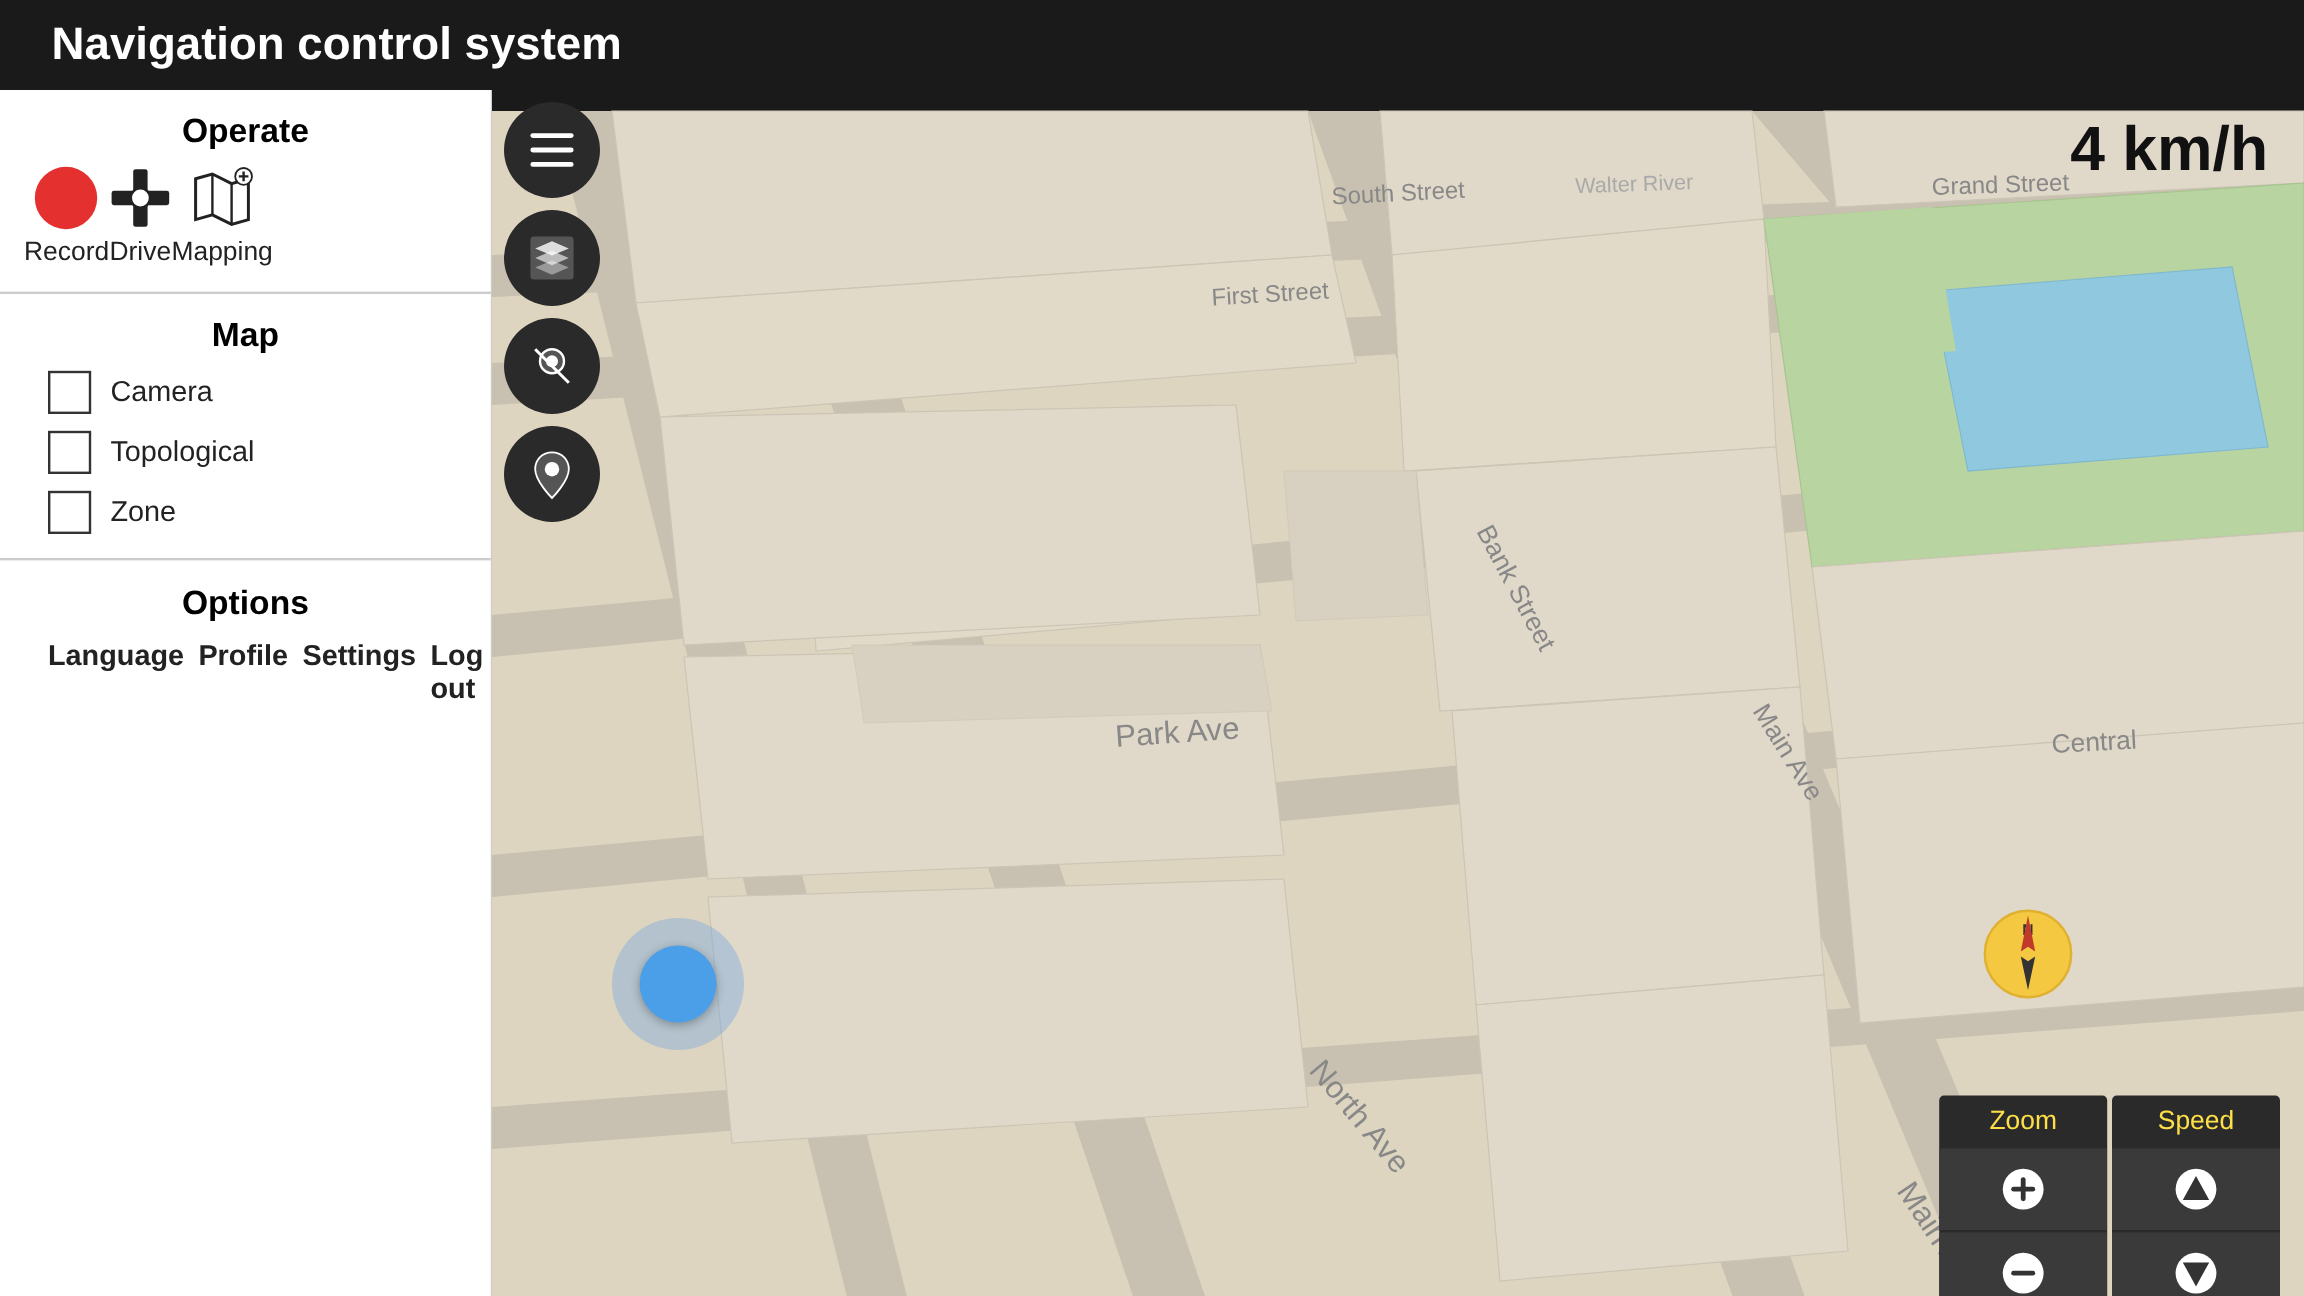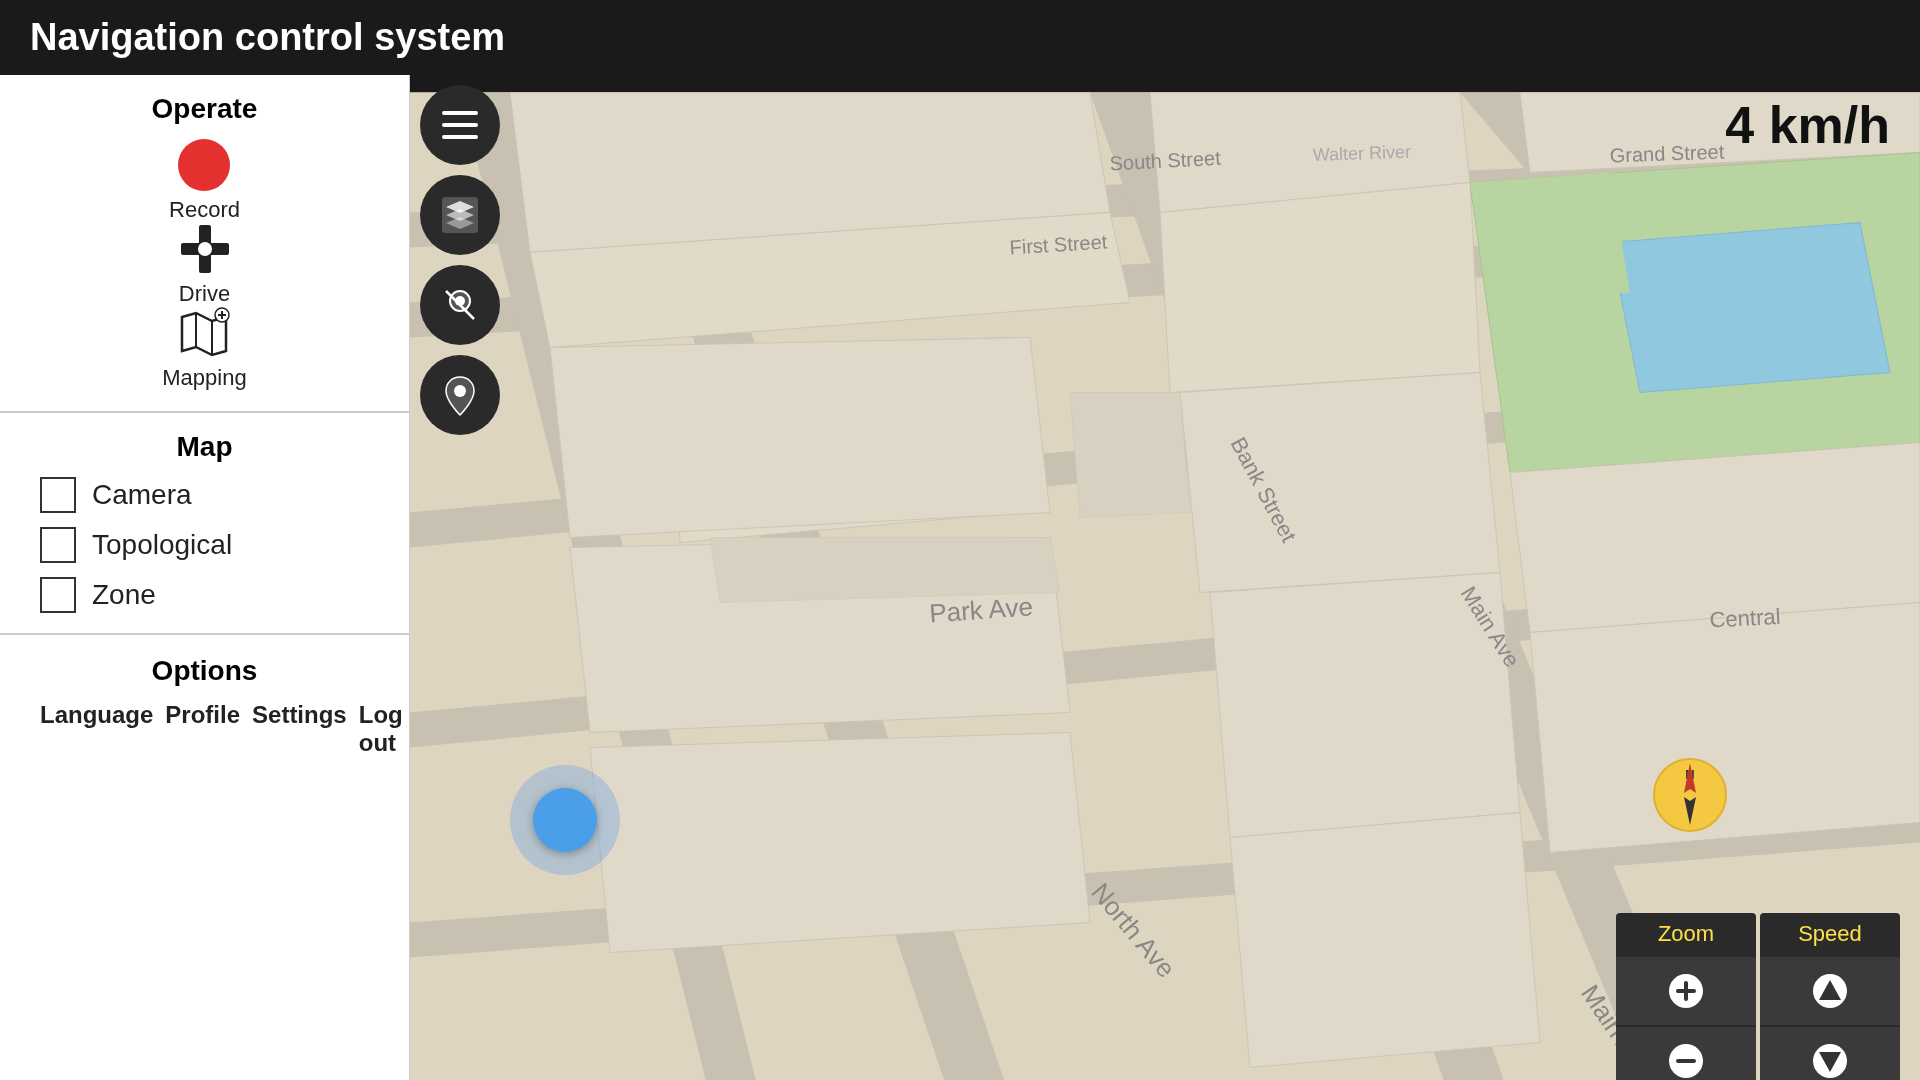--- a/index.html
+++ b/index.html
@@ -5,21 +5,21 @@
     * { margin: 0; padding: 0; box-sizing: border-box; }
     body { width: 1920px; height: 1080px; overflow: hidden; font-family: Arial, sans-serif; background: #1a1a1a; }
 
     
     #header {
       width: 100%;
       height: 75px;
       background: #1a1a1a;
       display: flex;
       align-items: center;
-      padding: 0 30px;
+      padding: 0 43px;
     }
     #header-title {
       color: white;
       font-size: 38px;
       font-weight: bold;
     }
 
     
     #main {
       display: flex;
@@ -45,21 +45,20 @@
     .section-title {
       font-size: 28px;
       font-weight: bold;
       text-align: center;
       margin-bottom: 14px;
     }
     .operate-buttons {
       display: flex;
       justify-content: flex-start;
       align-items: center;
-      flex-direction: column;
     }
     .operate-btn {
       display: flex;
       flex-direction: column;
       align-items: center;
       gap: 6px;
       cursor: pointer;
     }
     .operate-btn-label {
       font-size: 22px;
@@ -127,21 +126,21 @@
       cursor: pointer;
     }
     .checkbox-box {
       width: 36px;
       height: 36px;
       border: 2px solid #333;
       background: white;
       flex-shrink: 0;
     }
     .checkbox-label {
-      font-size: 28px;
+      font-size: 24px;
       color: #222;
     }
 
     
     #options-section {
       padding: 20px 20px 20px 20px;
       flex: 1;
     }
     .options-grid {
       display: grid;

